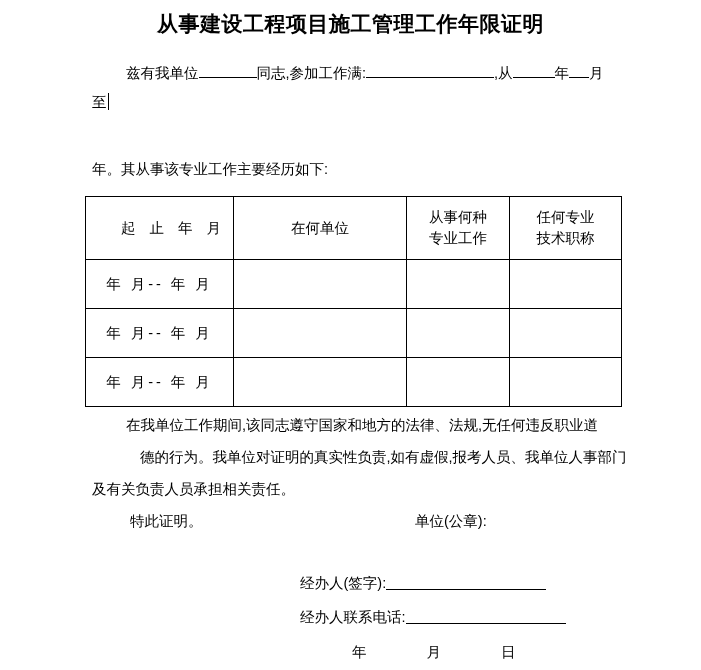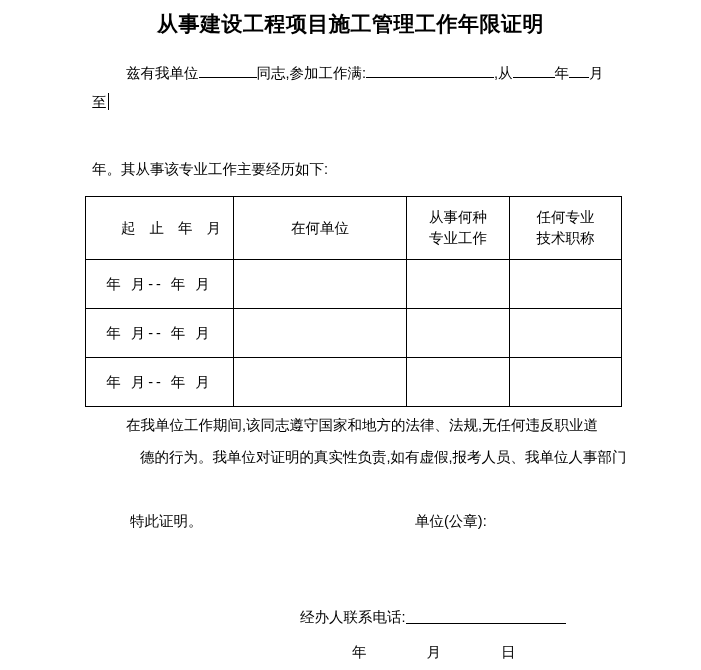--- a/index.html
+++ b/index.html
@@ -178,25 +178,29 @@
         <td class="col-3"></td>
         <td class="col-4"></td>
       </tr>
     </tbody>
   </table>
 
   <div class="body-line" style="left:126px; top:417px;">在我单位工作期间,该同志遵守国家和地方的法律、法规,无任何违反职业道</div>
 
   <div class="body-line" style="left:92px; top:449px;margin-left:48px;">德的行为。我单位对证明的真实性负责,如有虚假,报考人员、我单位人事部门</div>
 
+  <div class="body-line" style="left:92px; top:481px;">及有关负责人员承担相关责任。</div>
 
   <div class="body-line" style="left:130px; top:513px;text-align:right;">特此证明。</div>
 
   <div class="body-line" style="left:415px; top:513px;">单位(公章):</div>
 
+  <div class="foot-line" style="left:300px; top:574px;">
+    <span>经办人(签字):</span><span class="sig-underline"></span>
+  </div>
 
   <div class="foot-line" style="left:300px; top:608px;">
     <span>经办人联系电话:</span><span class="sig-underline"></span>
   </div>
 
   <div class="foot-line date-spaced" style="left:352px; top:643px;">年      月      日</div>
 
 </div>
 
 </body></html>

